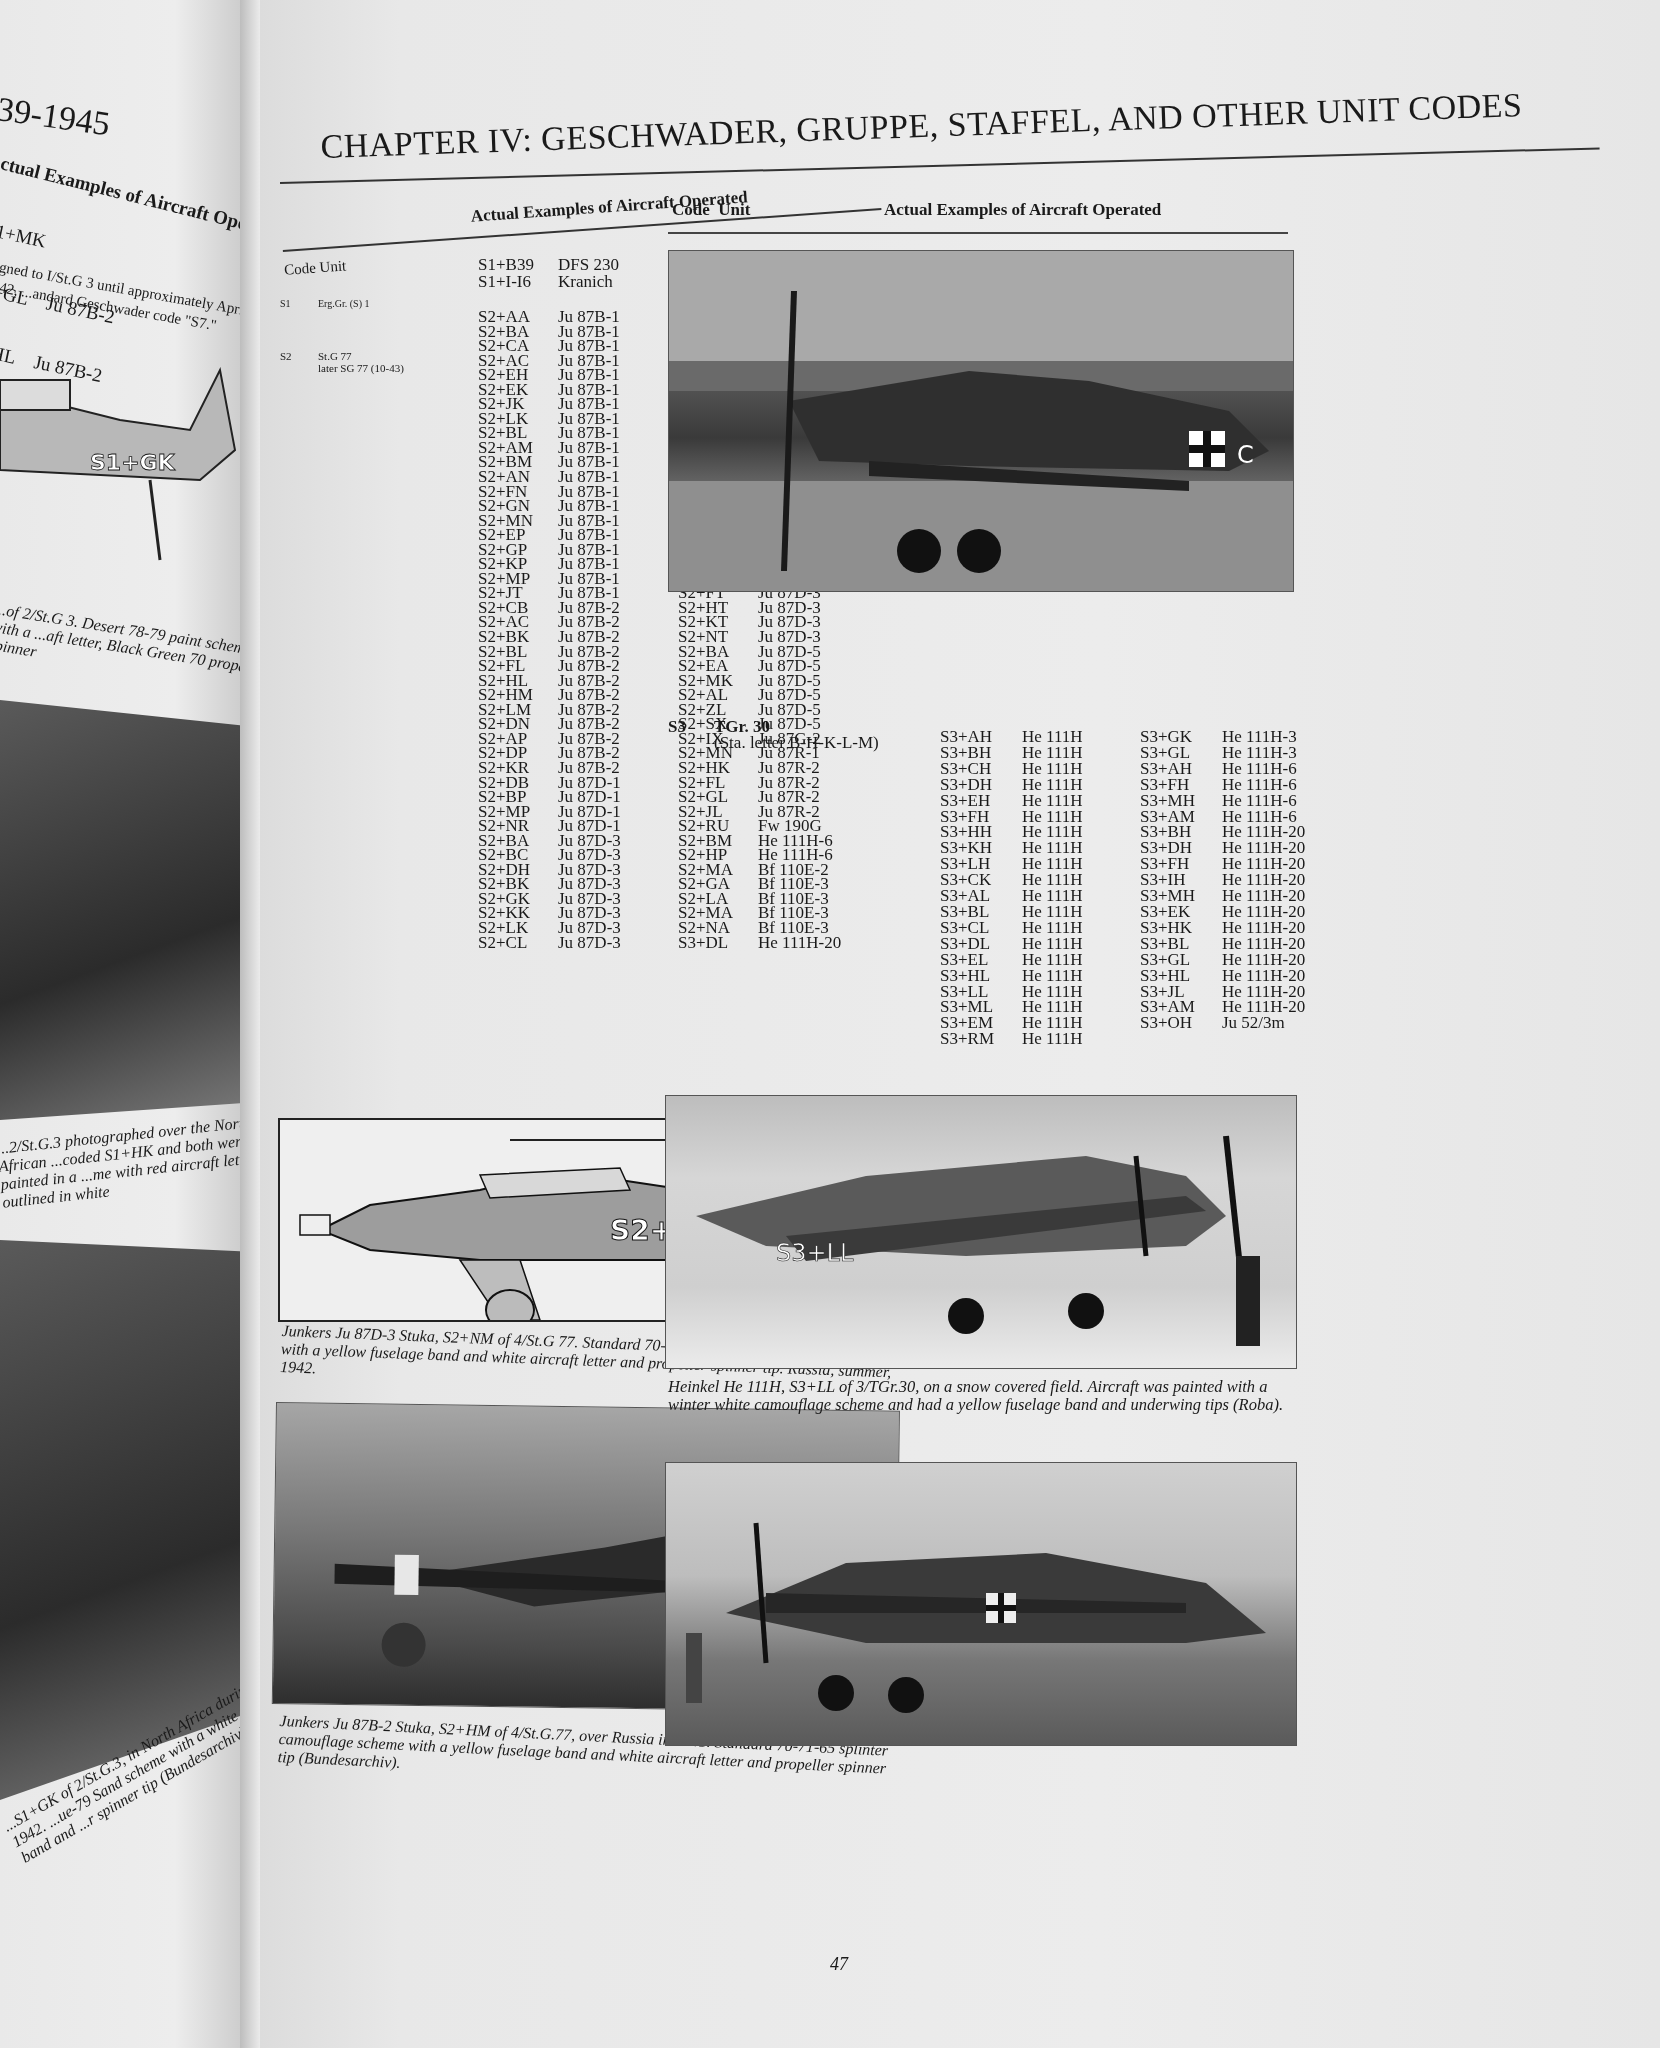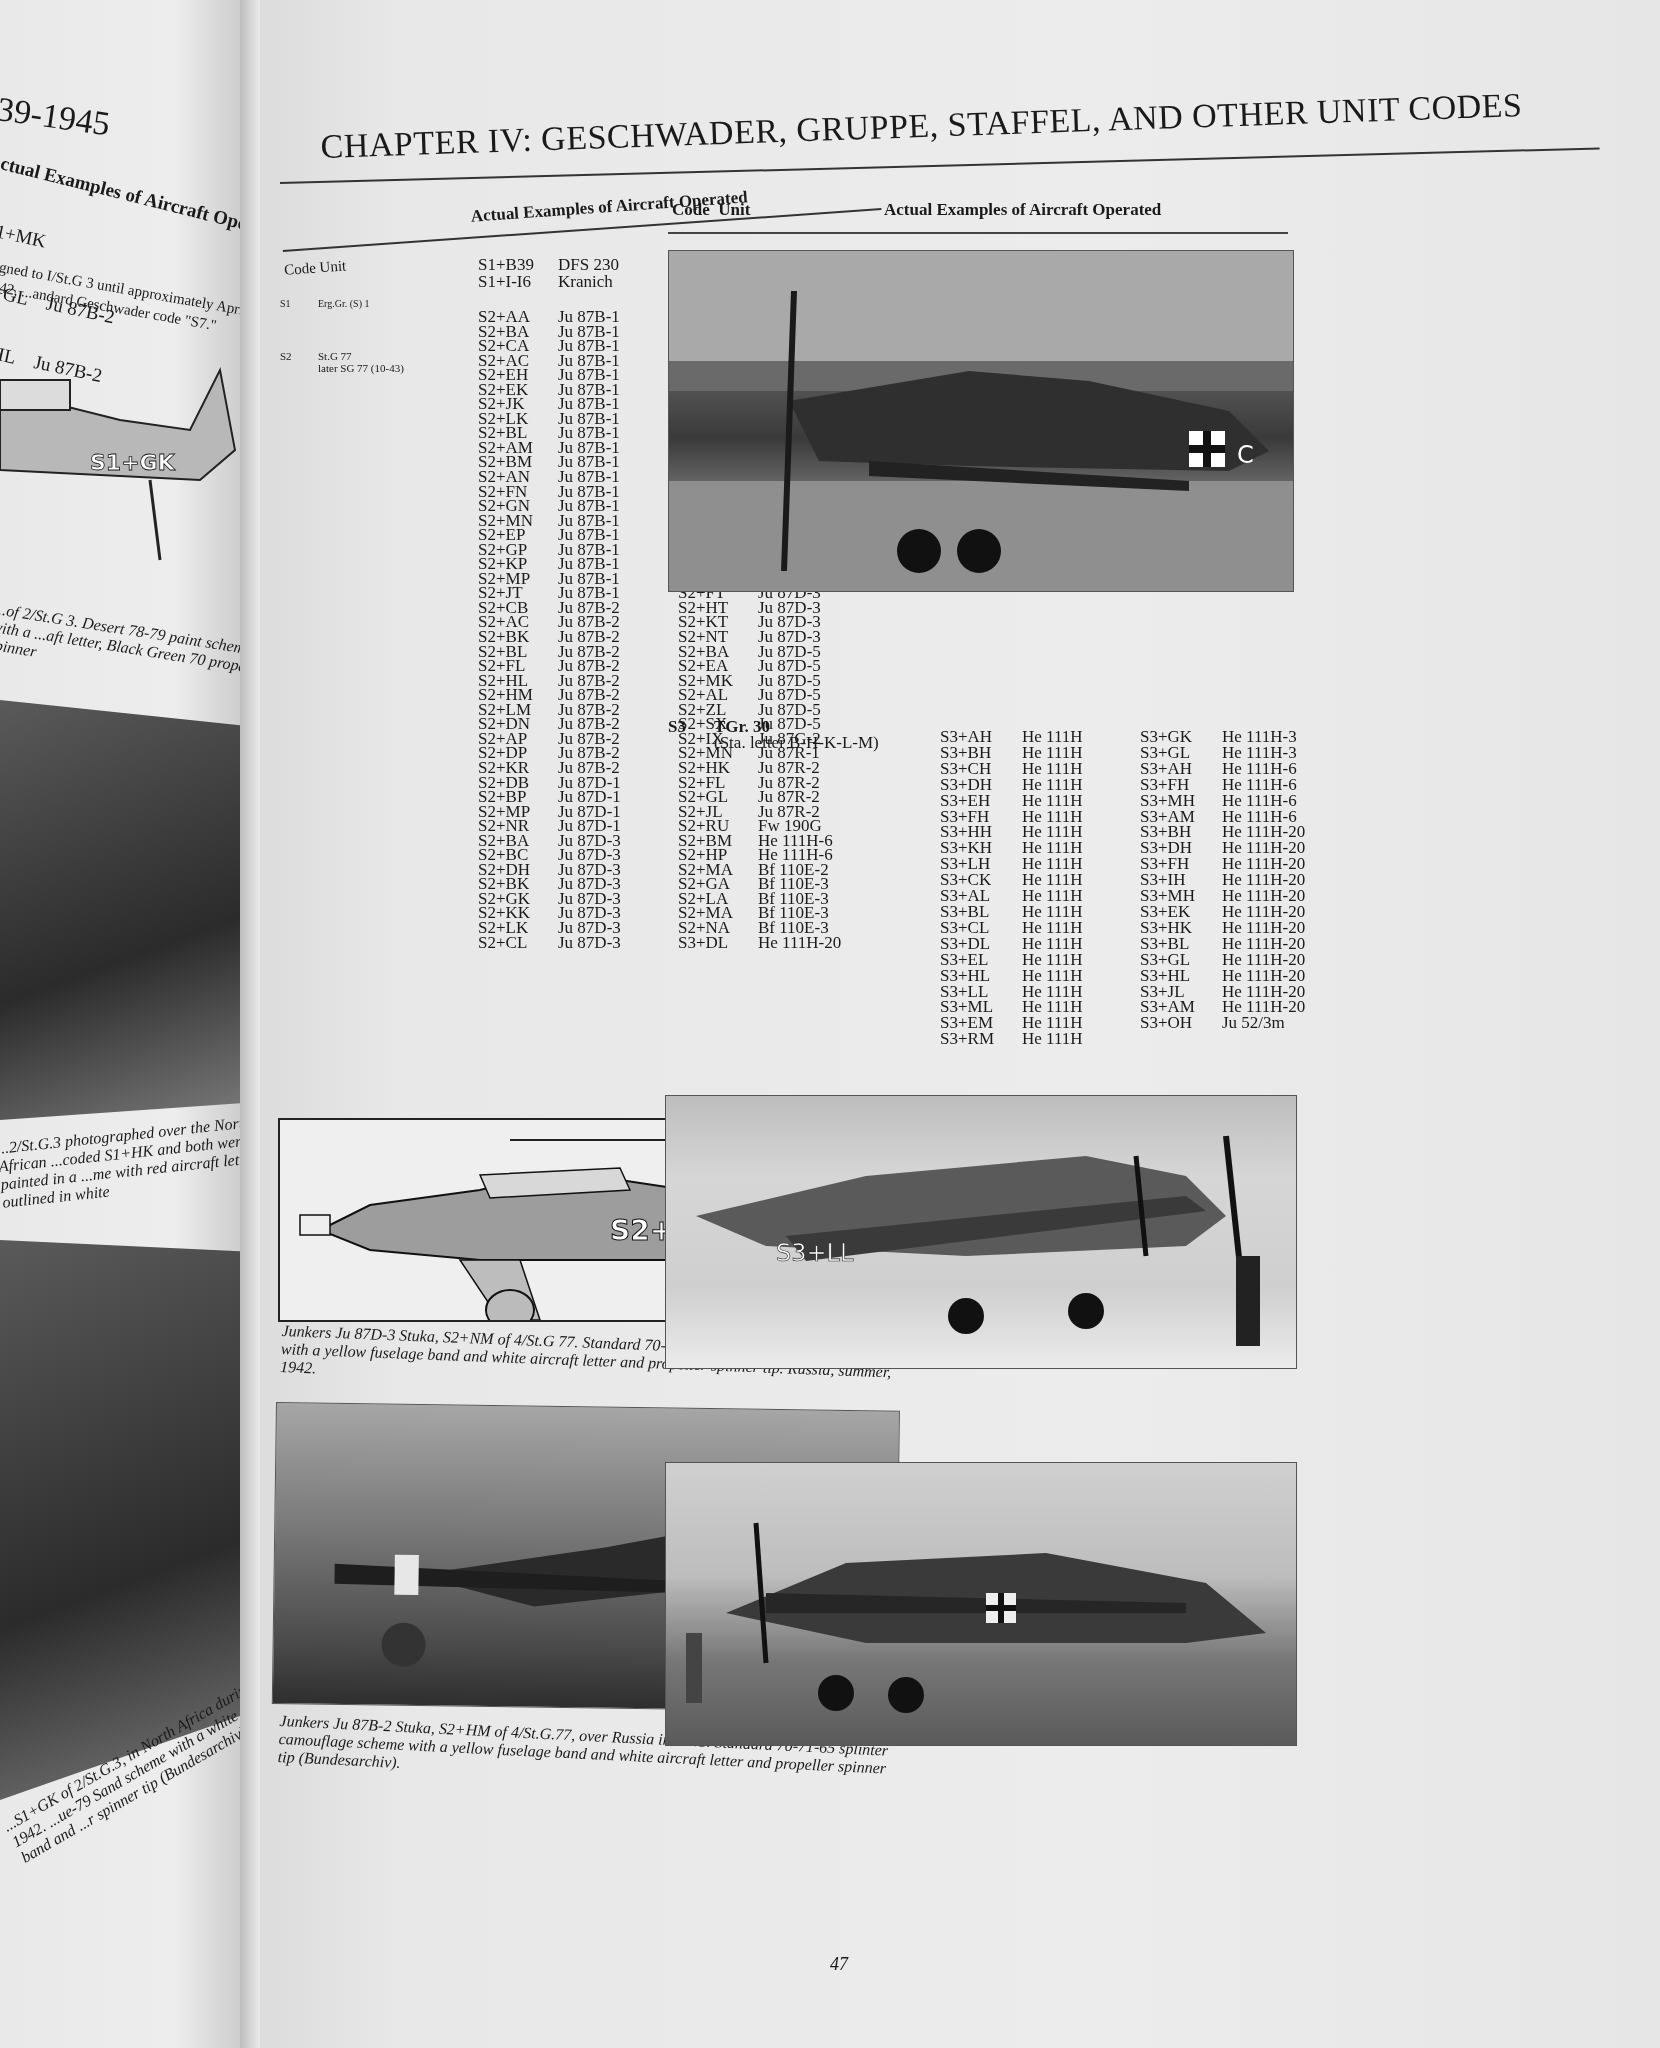--- a/index.html
+++ b/index.html
@@ -746,20 +746,21 @@
       <path d="M30 120 L200 80 L420 60 L520 80 L560 120 L520 150 L300 160 L100 150 Z" fill="#5a5a5a"></path>
       <path d="M120 140 L520 100 L540 115 L140 165 Z" fill="#3a3a3a"></path>
       <line x1="560" y1="40" x2="575" y2="180" stroke="#111" stroke-width="6"></line>
       <line x1="470" y1="60" x2="480" y2="160" stroke="#111" stroke-width="5"></line>
       <circle cx="300" cy="220" r="18" fill="#111"></circle>
       <circle cx="420" cy="215" r="18" fill="#111"></circle>
       <rect x="570" y="160" width="24" height="90" fill="#222"></rect>
       <text x="110" y="165" font-size="24" font-family="DejaVu Sans, sans-serif" fill="#fff" stroke="#222" stroke-width="0.6">S3+LL</text>
     </svg>
   </div>
+  <div class="caption" style="left:408px;top:1378px;width:630px;">Heinkel He 111H, S3+LL of 3/TGr.30, on a snow covered field. Aircraft was painted with a winter white camouflage scheme and had a yellow fuselage band and underwing tips (Roba).</div>
 
   <div class="photo" style="left:405px;top:1462px;width:630px;height:282px;background:linear-gradient(180deg,#d0d0d0 0%,#bdbdbd 40%,#777 70%,#5a5a5a 100%);">
     <svg width="630" height="282">
       <path d="M60 150 L180 100 L380 90 L540 120 L600 170 L520 180 L200 180 Z" fill="#3a3a3a"></path>
       <path d="M100 130 L520 140 L520 150 L100 150 Z" fill="#262626"></path>
       <line x1="90" y1="60" x2="100" y2="200" stroke="#111" stroke-width="5"></line>
       <circle cx="170" cy="230" r="18" fill="#111"></circle>
       <circle cx="240" cy="232" r="18" fill="#111"></circle>
       <rect x="20" y="170" width="16" height="70" fill="#444"></rect>
       <rect x="320" y="130" width="30" height="30" fill="#eee"></rect>

